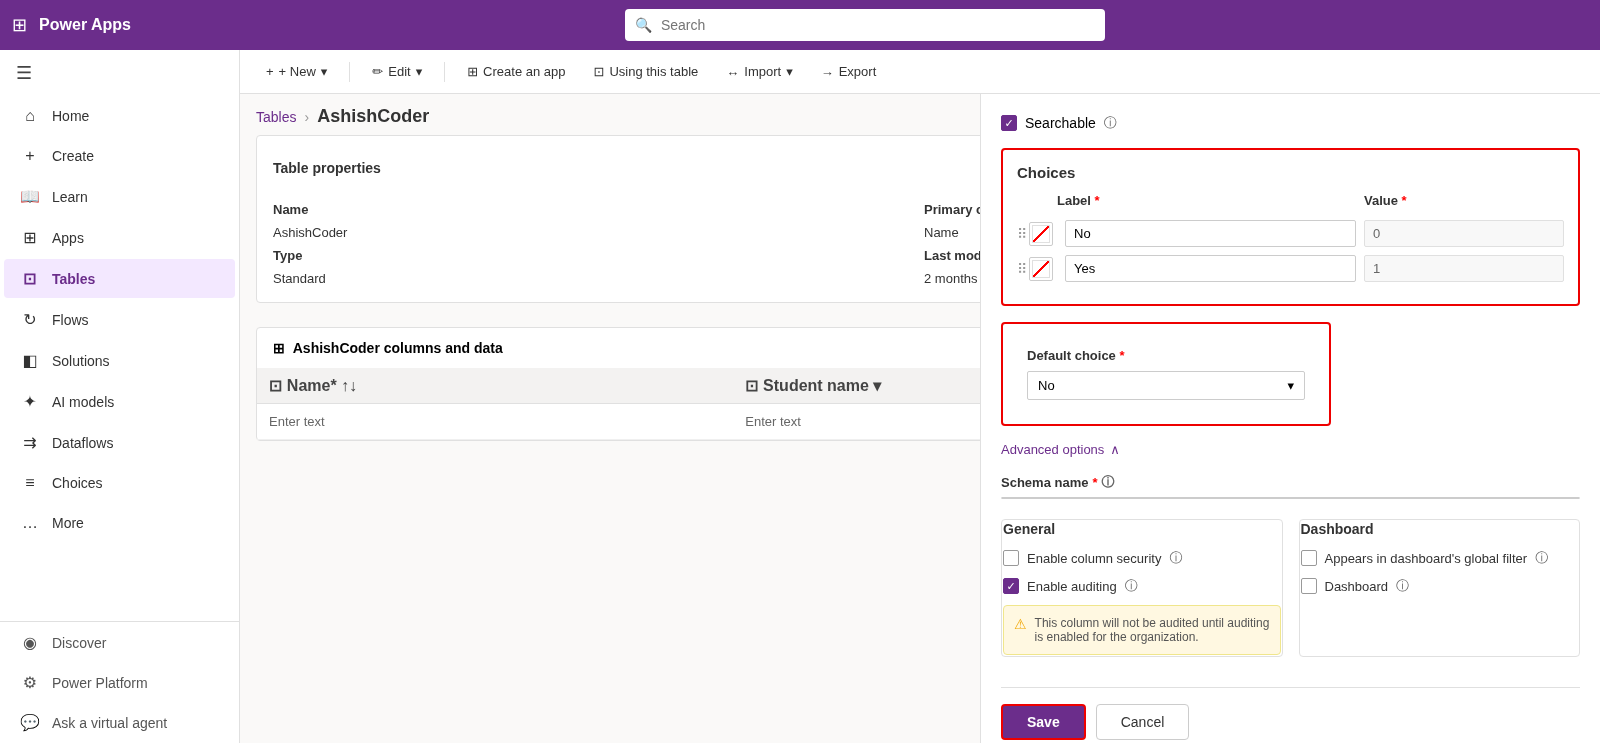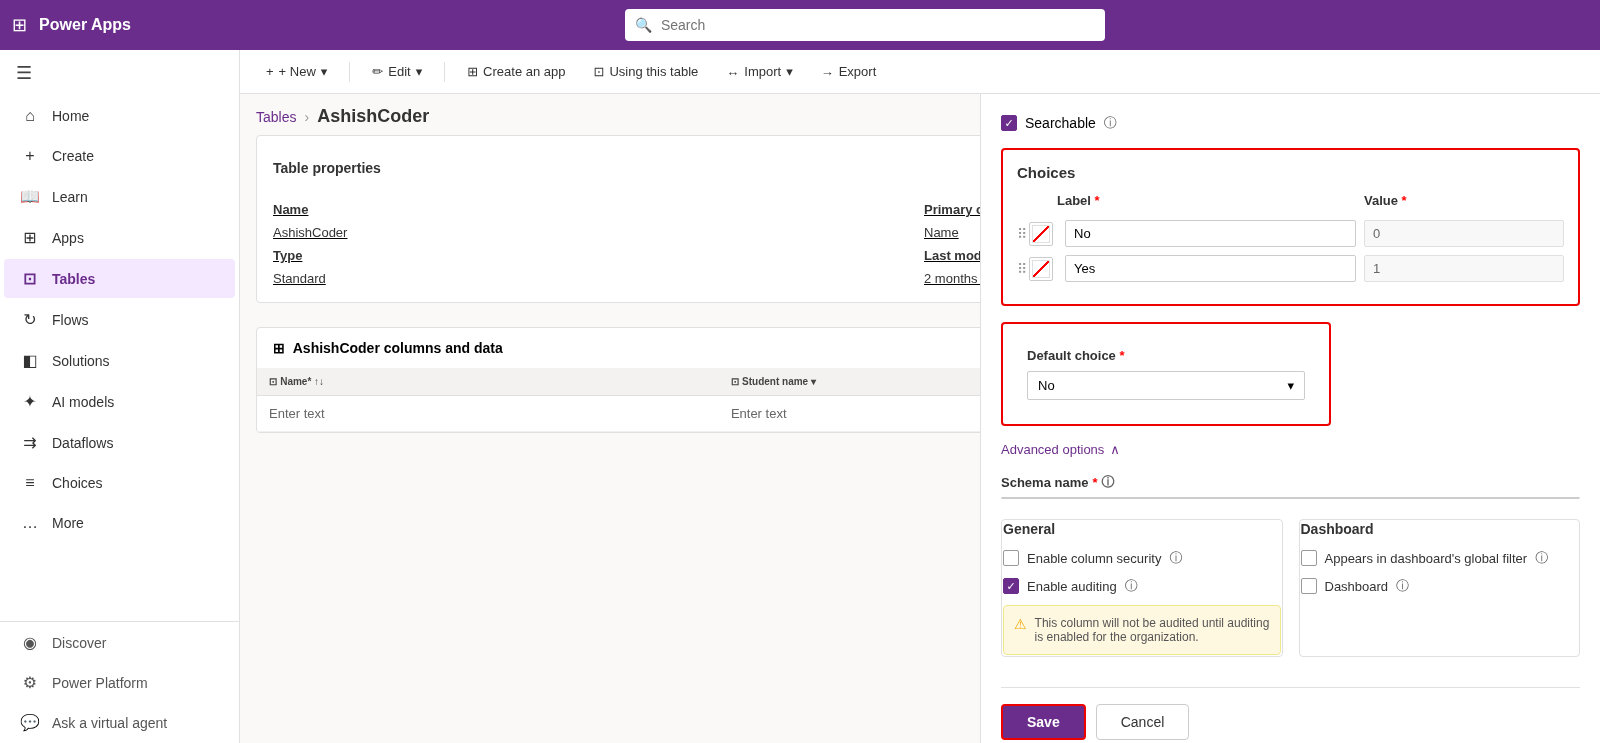--- a/index.html
+++ b/index.html
@@ -133,21 +133,21 @@
       padding: 16px;
     }
     .table-props-title { font-size: 14px; font-weight: 600; color: #333; margin-bottom: 26px; display: flex; align-items: flex-end; justify-content: space-between; }
     .table-props-actions { display: flex; gap: 8px; }
     .table-props-btn {
       display: flex; align-items: center; gap: 4px;
       padding: 4px 10px; border: 1px solid #ddd;
       border-radius: 4px; background: white; cursor: pointer;
       font-size: 12px; color: #333;
     }
-    .table-grid { display: grid; grid-template-columns: 1fr 1fr; gap: 8px; text-decoration: underline; }
+    .table-grid { display: grid; grid-template-columns: 1fr 1fr; gap: 8px; }
     .table-grid-label { font-weight: 600; font-size: 13px; color: #333; }
     .table-grid-value { font-size: 13px; color: #333; }
 
     
     .schema-tabs {
       display: flex;
       gap: 4px;
       padding: 0 16px;
       border-bottom: 1px solid #e0e0e0;
       background: white;
@@ -167,21 +167,21 @@
       background: white;
       border: 1px solid #e0e0e0;
       border-radius: 4px;
     }
     .columns-title { padding: 12px 16px; font-weight: 600; font-size: 14px; display: flex; align-items: center; gap: 8px; }
     .data-table { width: 100%; border-collapse: collapse; }
     .data-table th {
       background: #f3f2f1;
       padding: 8px 12px;
       text-align: left;
-      font-size: 10px;
+      font-size: 16px;
       font-weight: 600;
       color: #444;
       border-bottom: 1px solid #e0e0e0;
     }
     .data-table td {
       padding: 10px 12px;
       font-size: 13px;
       color: #666;
       border-bottom: 1px solid #f0f0f0;
     }

